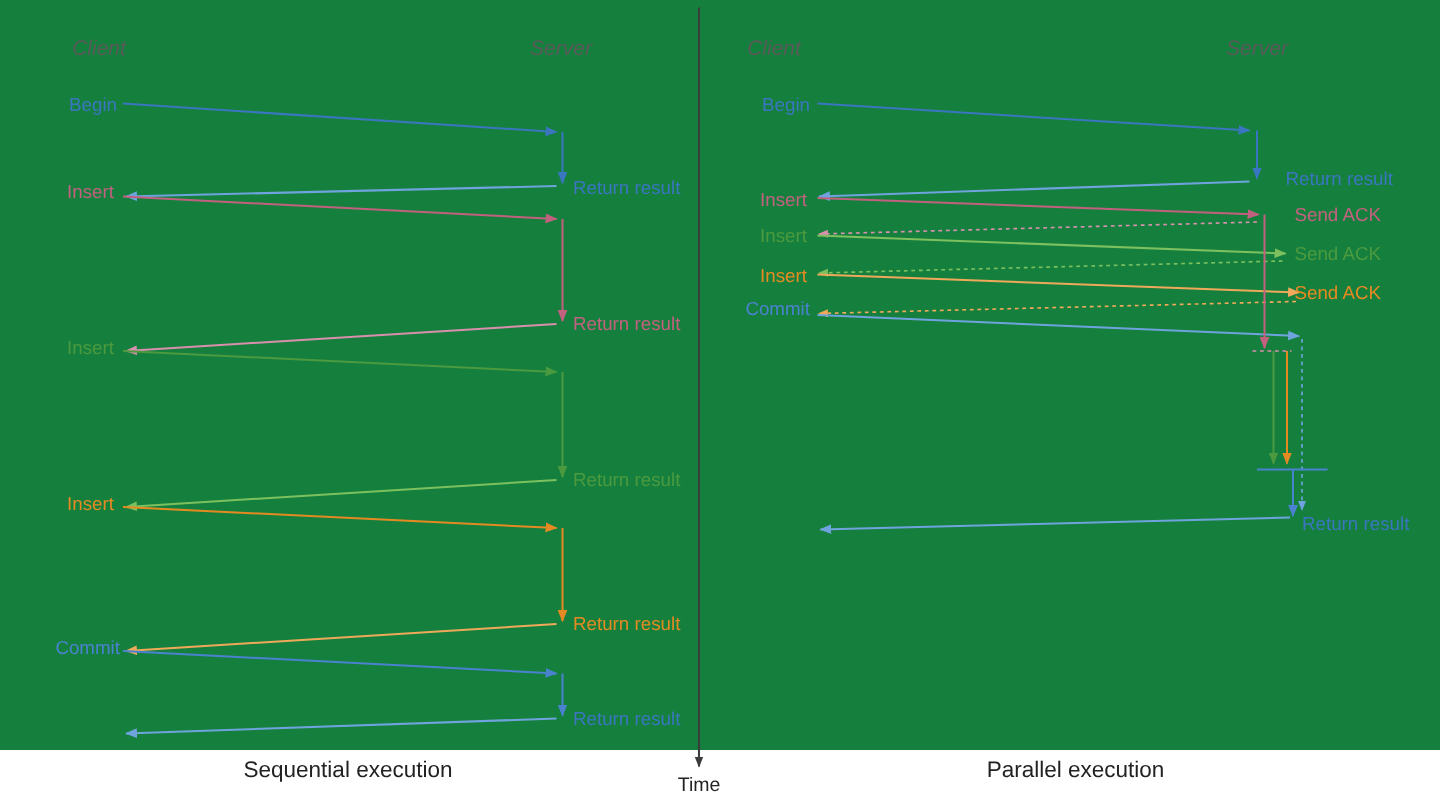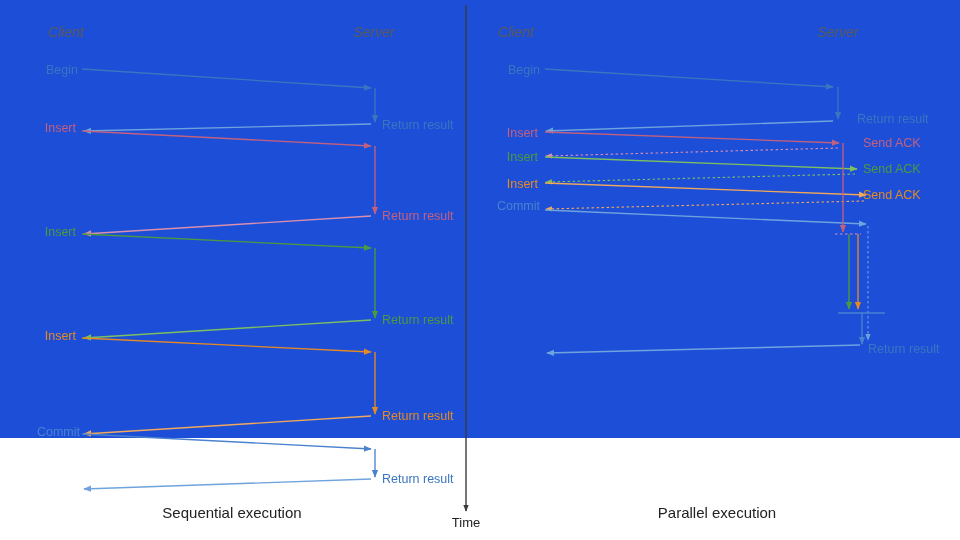--- a/index.html
+++ b/index.html
@@ -9,22 +9,22 @@
   }
   body {
     width: 960px;
     height: 540px;
     font-family: "Liberation Sans", sans-serif;
     overflow: hidden;
   }
   #stage {
     position: relative;
     width: 960px;
-    height: 438px;
-    background: #1d4ed8;
+    height: 500px;
+    background: #15803d;
   }
   svg#diagram {
     position: absolute;
     left: 0;
     top: 0;
     width: 960px;
     height: 540px;
     display: block;
   }
   text {

